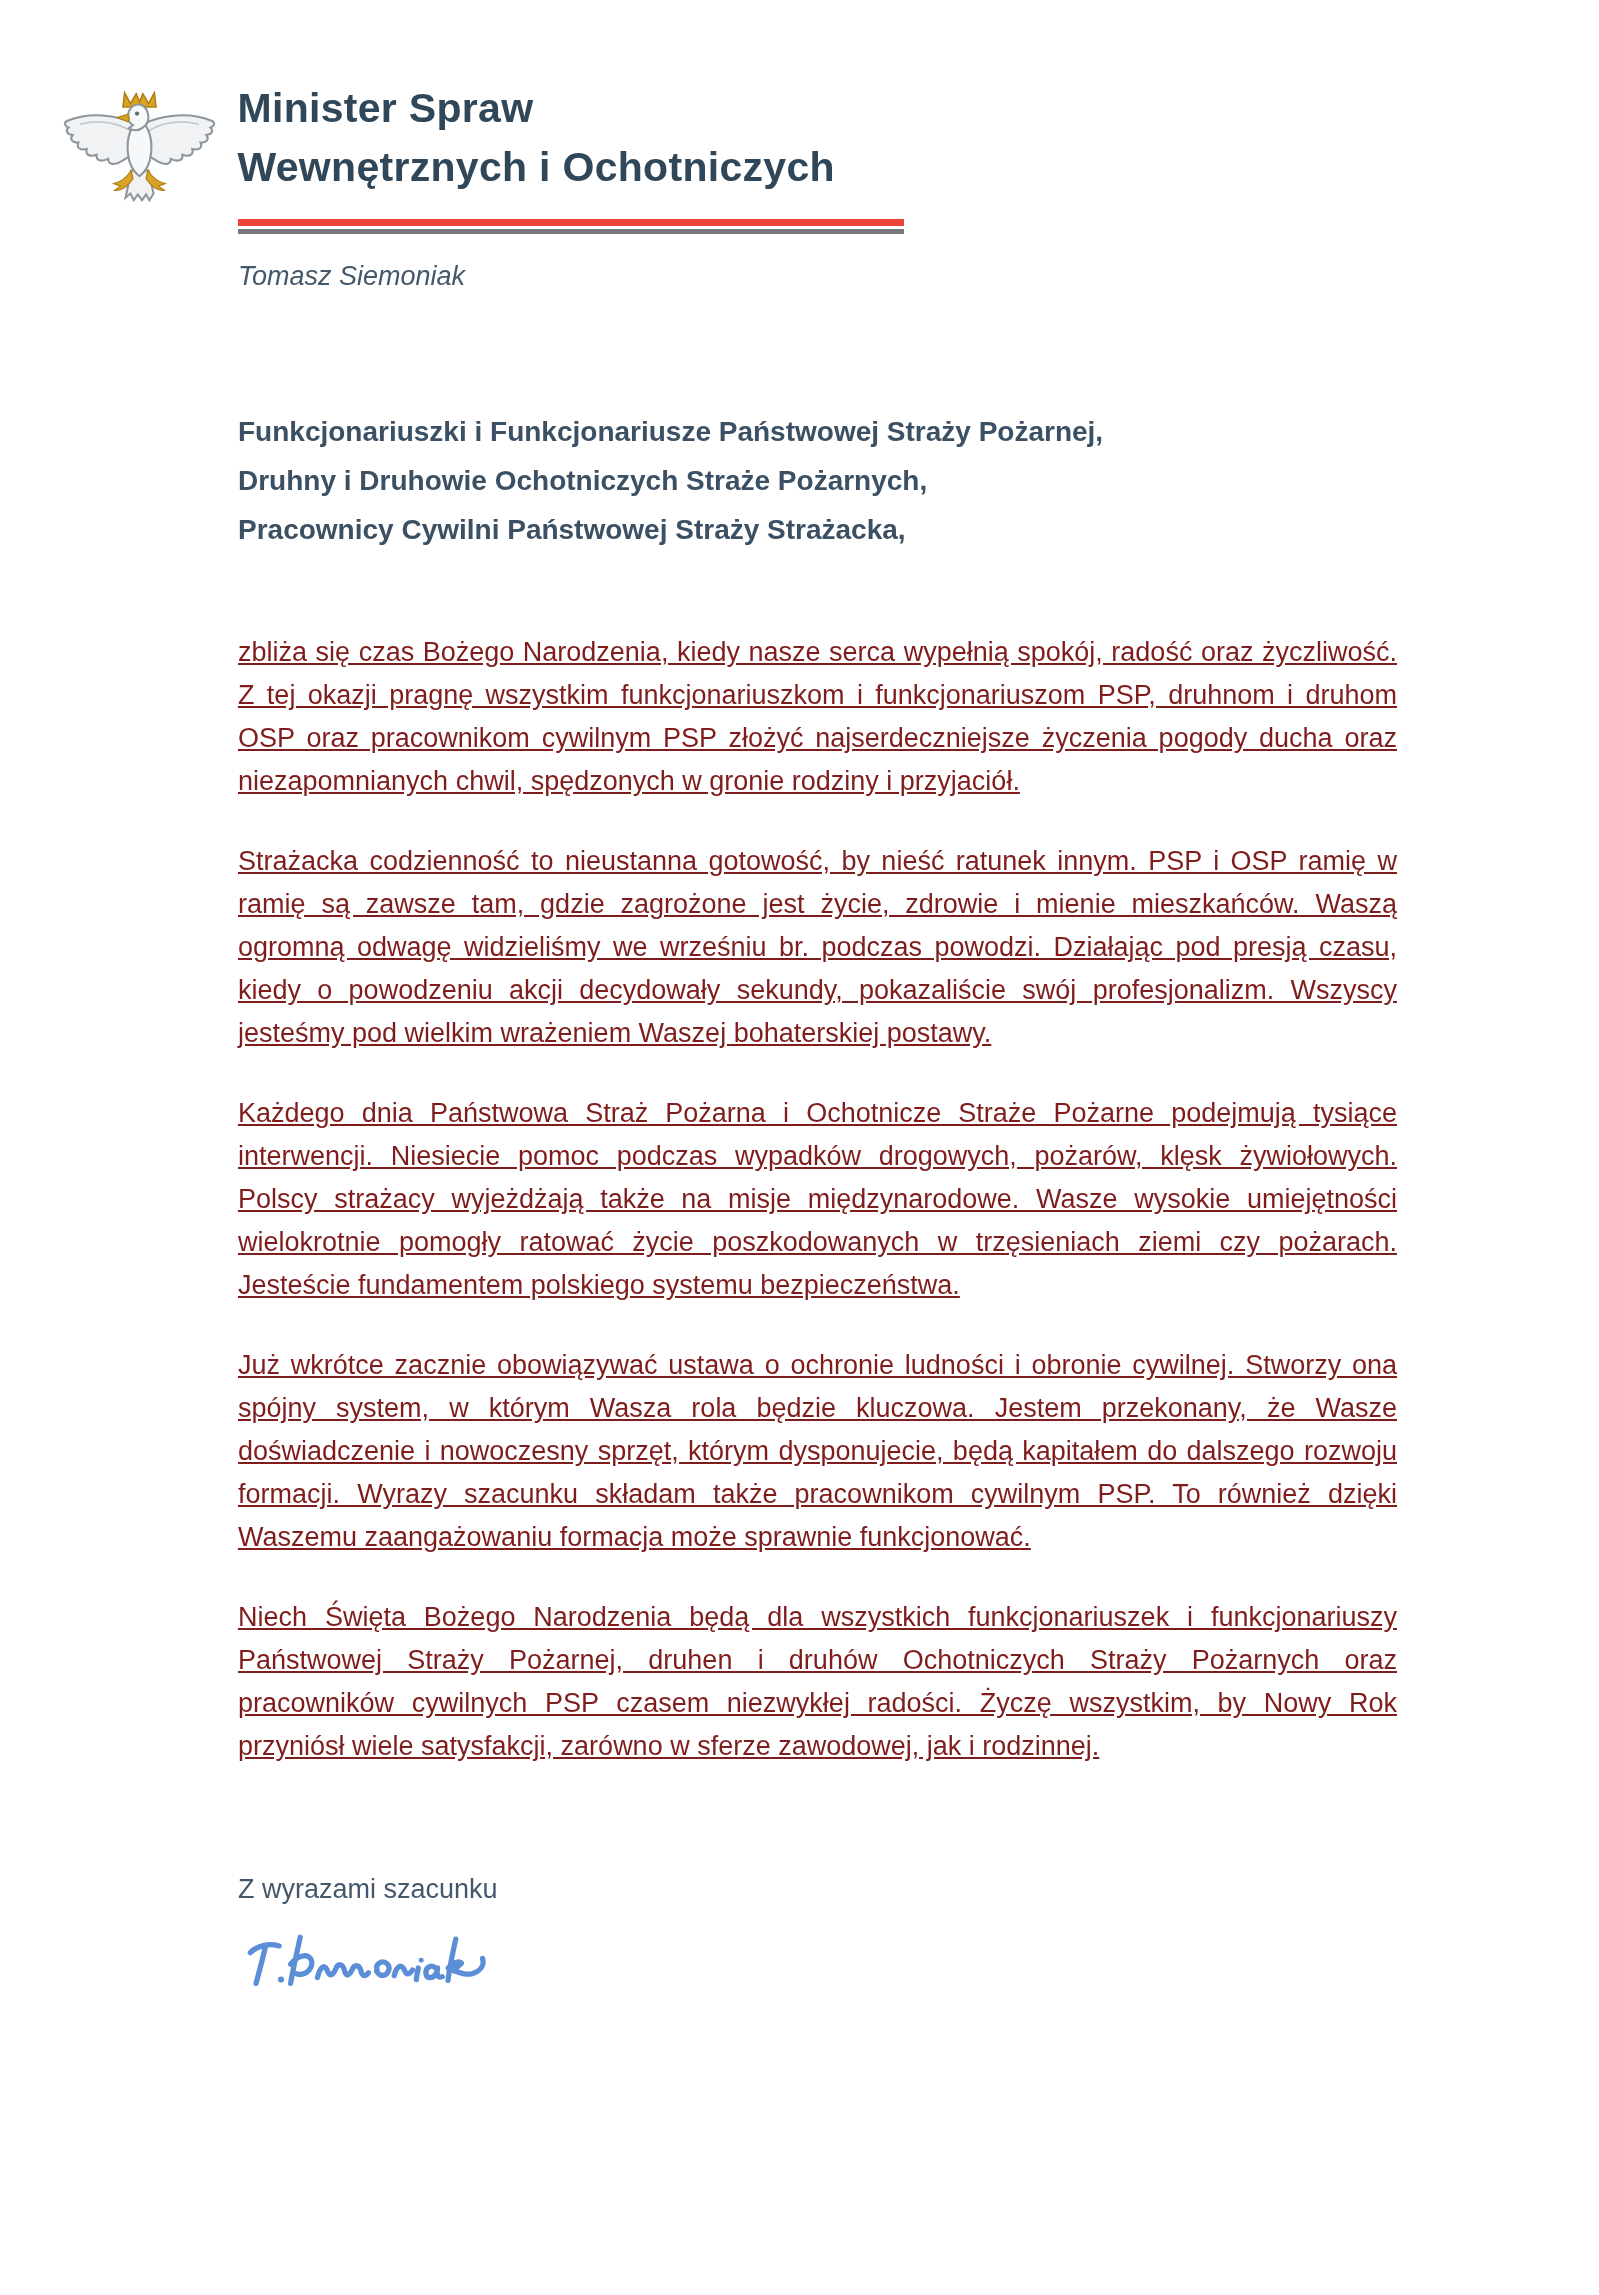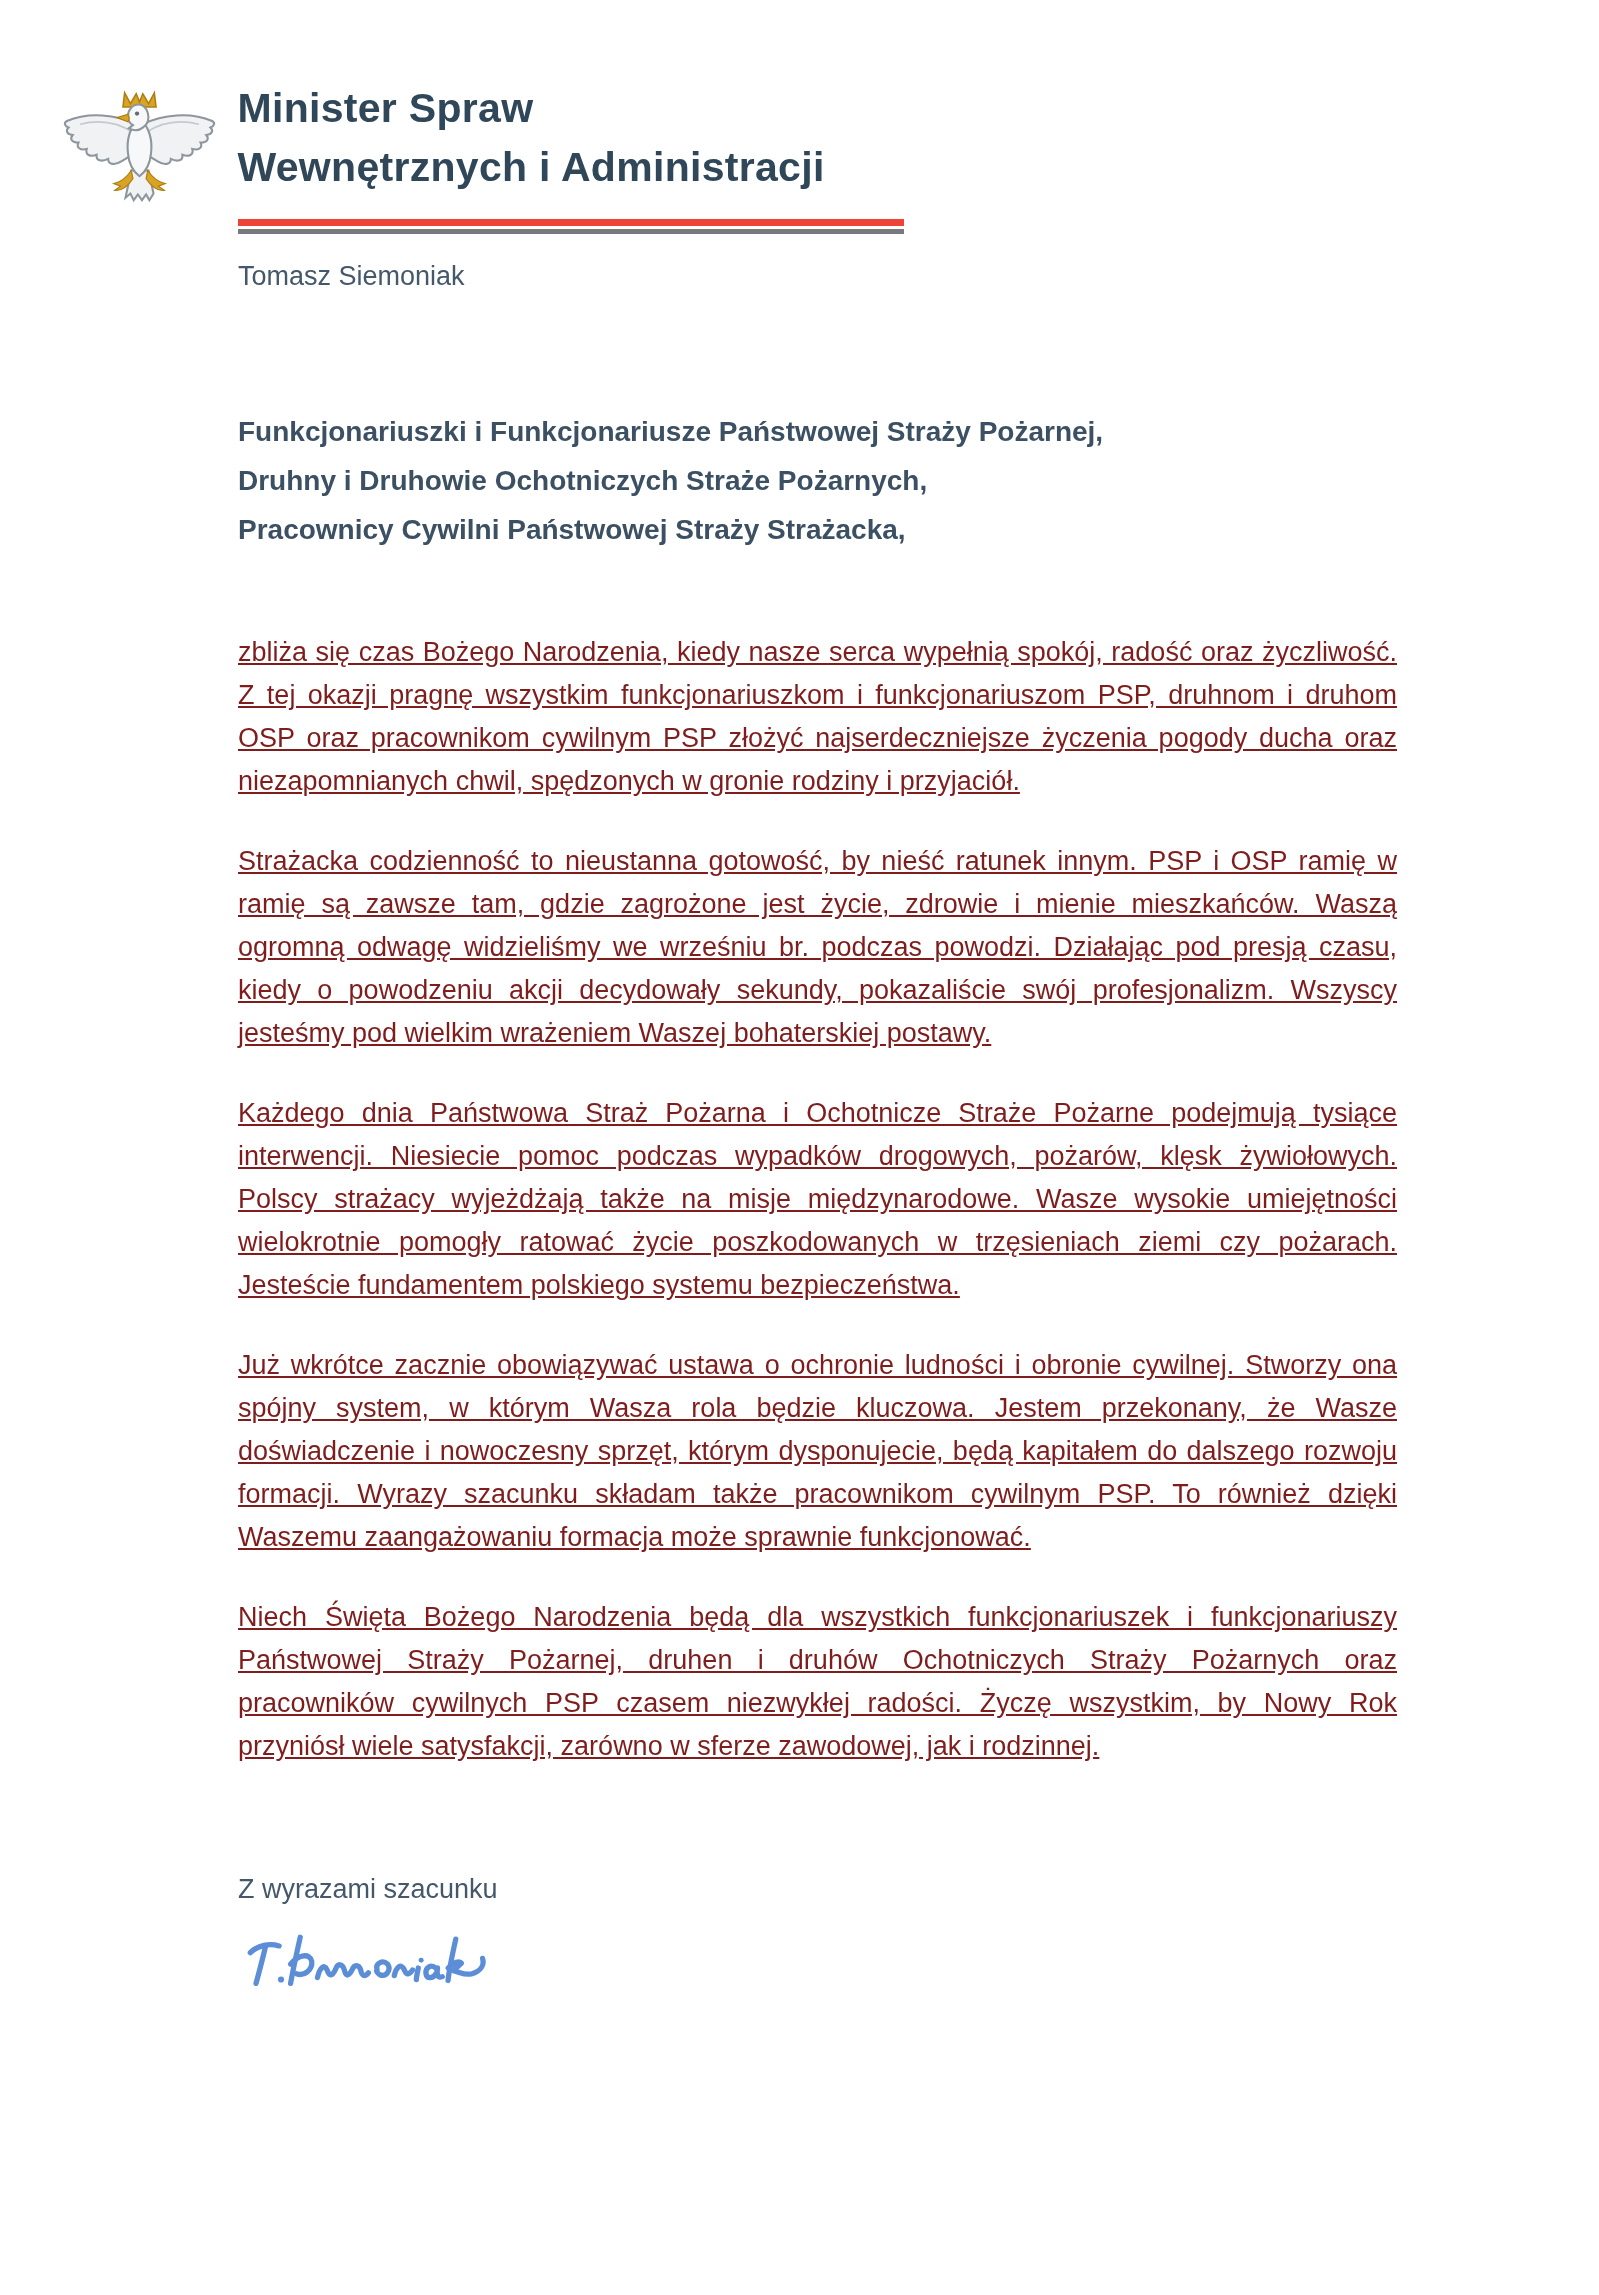--- a/index.html
+++ b/index.html
@@ -48,20 +48,21 @@
   }
   .rule-red  { height: 6.7px; background: #ee4338; }
   .rule-gray { height: 4.1px;  background: #77797c; margin-top: 3.6px; }
 
   .minister-name {
     position: absolute;
     top: 261px;
     left: 238px;
     font-size: 27px;
     color: #45586b;
+    font-style: italic;
   }
 
   
   .body-content {
     position: absolute;
     top: 407px;
     left: 238px;
     width: 1159px;
   }
   .salutation {
@@ -126,21 +127,21 @@
         <path d="M99 38 C91 38 86 45 86 52 C86 57 88 61 92 63 L87 67 C93 70 99 70 104 66 C110 62 112 55 110 48 C108 42 104 38 99 38 Z" fill="#f7f8f9" stroke="#8d959d" stroke-width="2.5"></path>
 
         <path d="M86 50 L73 54 L86 59 C88 56 88 53 86 50 Z" fill="#d9a426" stroke="#b07f12" stroke-width="1.5"></path>
 
         <circle cx="97" cy="49" r="2.6" fill="#5f6b76"></circle>
       </svg>
     </div>
 
     <div class="ministry-block">
       <div class="ministry-line">Minister Spraw</div>
-      <div class="ministry-line">Wewnętrznych i Administracji</div>
+      <div class="ministry-line">Wewnętrznych i Ochotniczych</div>
       <div class="rules">
         <div class="rule-red"></div>
         <div class="rule-gray"></div>
       </div>
     </div>
   </div>
 
   <div class="minister-name">Tomasz Siemoniak</div>
 
   <div class="body-content">

